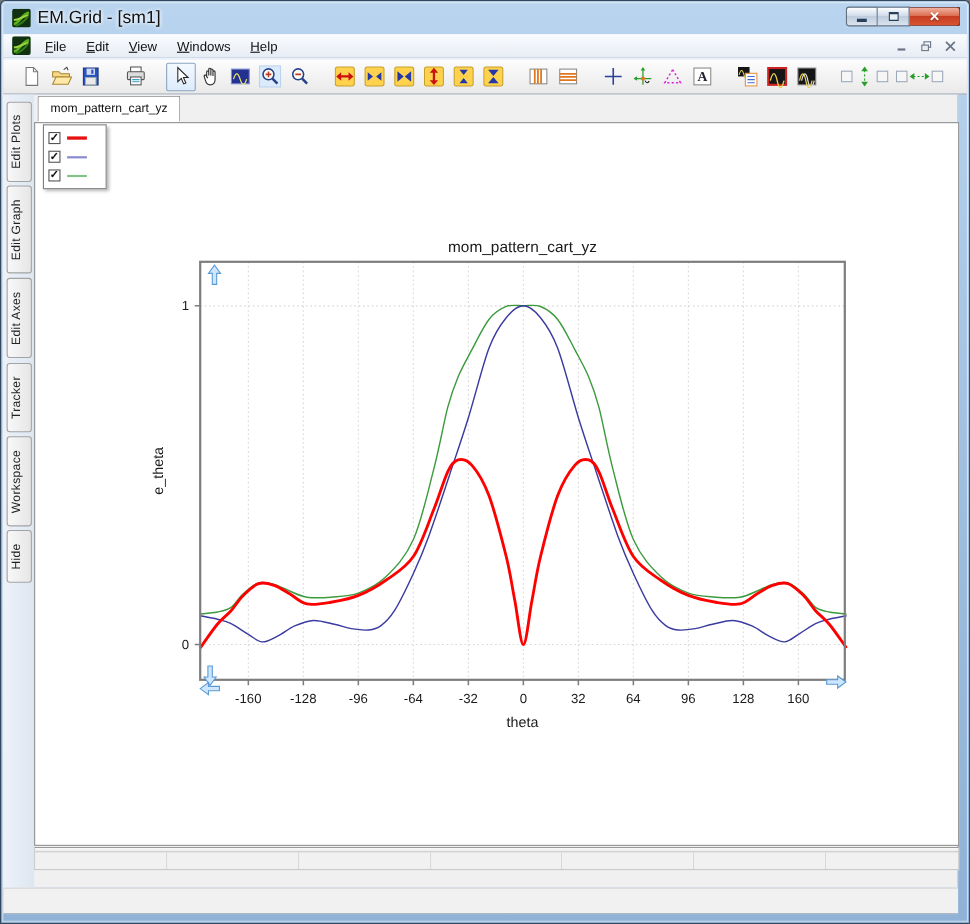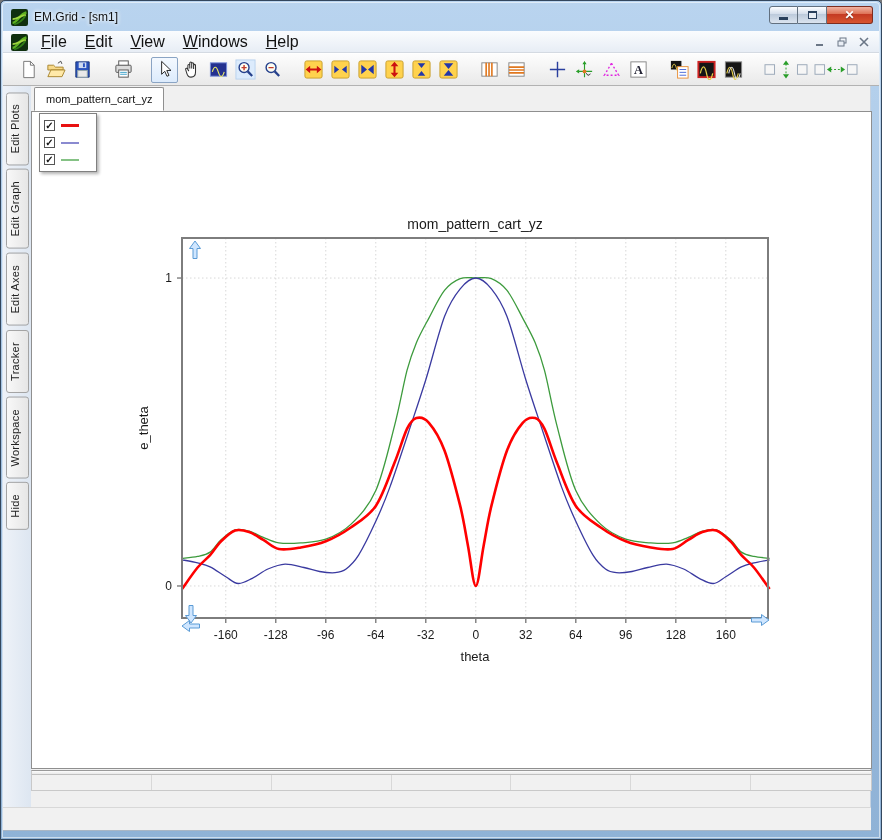--- a/index.html
+++ b/index.html
@@ -4,37 +4,37 @@
 <style>
   html,body{margin:0;padding:0;background:#777;font-family:"Liberation Sans",sans-serif;}
   *{box-sizing:border-box;}
   .window{position:relative;width:882px;height:840px;overflow:hidden;
     background:linear-gradient(#b9d4ef,#9cbcdd 60%,#8fb2d6);
     border:1px solid #33475e;border-radius:5px 5px 0 0;}
   .window::after{content:"";position:absolute;inset:1px;border:1px solid rgba(255,255,255,.55);border-radius:4px 4px 0 0;pointer-events:none;}
 
   
   .titlebar{position:absolute;left:2px;right:2px;top:2px;height:28px;display:flex;align-items:center;padding-left:8px;}
-  .titlebar .title{font-size:12px;color:#111;text-shadow:0 0 4px #fff,0 0 4px #fff;margin-left:6px;}
+  .titlebar .title{font-size:16px;color:#111;text-shadow:0 0 4px #fff,0 0 4px #fff;margin-left:6px;}
   .winbtns{position:absolute;right:8px;top:5px;display:flex;}
   .winbtn{width:29px;height:18px;border:1px solid #62707f;background:linear-gradient(#fdfeff,#d2dcea 45%,#bccadb 46%,#dbe4ef);
     display:flex;align-items:center;justify-content:center;}
   .winbtn.first{border-radius:3px 0 0 3px;}
   .winbtn.mid{border-left:none;}
   .winbtn.close{width:46px;border-radius:0 3px 3px 0;border-left:none;border-color:#7e2c1d;
     background:linear-gradient(#f0b3a2,#dd6f52 45%,#c43a22 46%,#d8552f);}
   .glyph-min{width:9px;height:3px;background:#29405c;margin-top:7px;}
   .glyph-max{width:9px;height:8px;border:1px solid #29405c;border-top:2px solid #29405c;background:#e8eef5;}
   .glyph-x{color:#fff;font-size:12px;font-weight:bold;line-height:1;text-shadow:0 1px 1px #7e2c1d;}
 
   
   .menubar{position:absolute;left:2px;right:2px;top:30px;height:22px;background:linear-gradient(#fafcfe,#e7edf5);
     border-bottom:1px solid #d4dae2;display:flex;align-items:center;padding-left:4px;}
   .menubar .appicon{margin:0 4px;}
-  .menuitem{font-size:16px;color:#111;padding:2px 9px;}
+  .menuitem{font-size:12px;color:#111;padding:2px 9px;}
   .menuitem u{text-decoration:underline;}
   .mdibtns{position:absolute;right:4px;top:2px;display:flex;}
   .mdibtn{width:22px;height:18px;display:flex;align-items:center;justify-content:center;color:#5a6a7a;
     font-size:11px;border:1px solid transparent;}
   .mdibtn svg{display:block;}
 
   
   .toolbar{position:absolute;left:2px;right:2px;top:52px;height:33px;background:linear-gradient(#fdfdfd,#e9e9e9);
     border-top:1px solid #fff;border-bottom:1px solid #b2b2b2;display:flex;align-items:center;padding-left:12px;overflow:hidden;white-space:nowrap;}
   .tbgroup{display:flex;align-items:center;margin-right:14px;}

